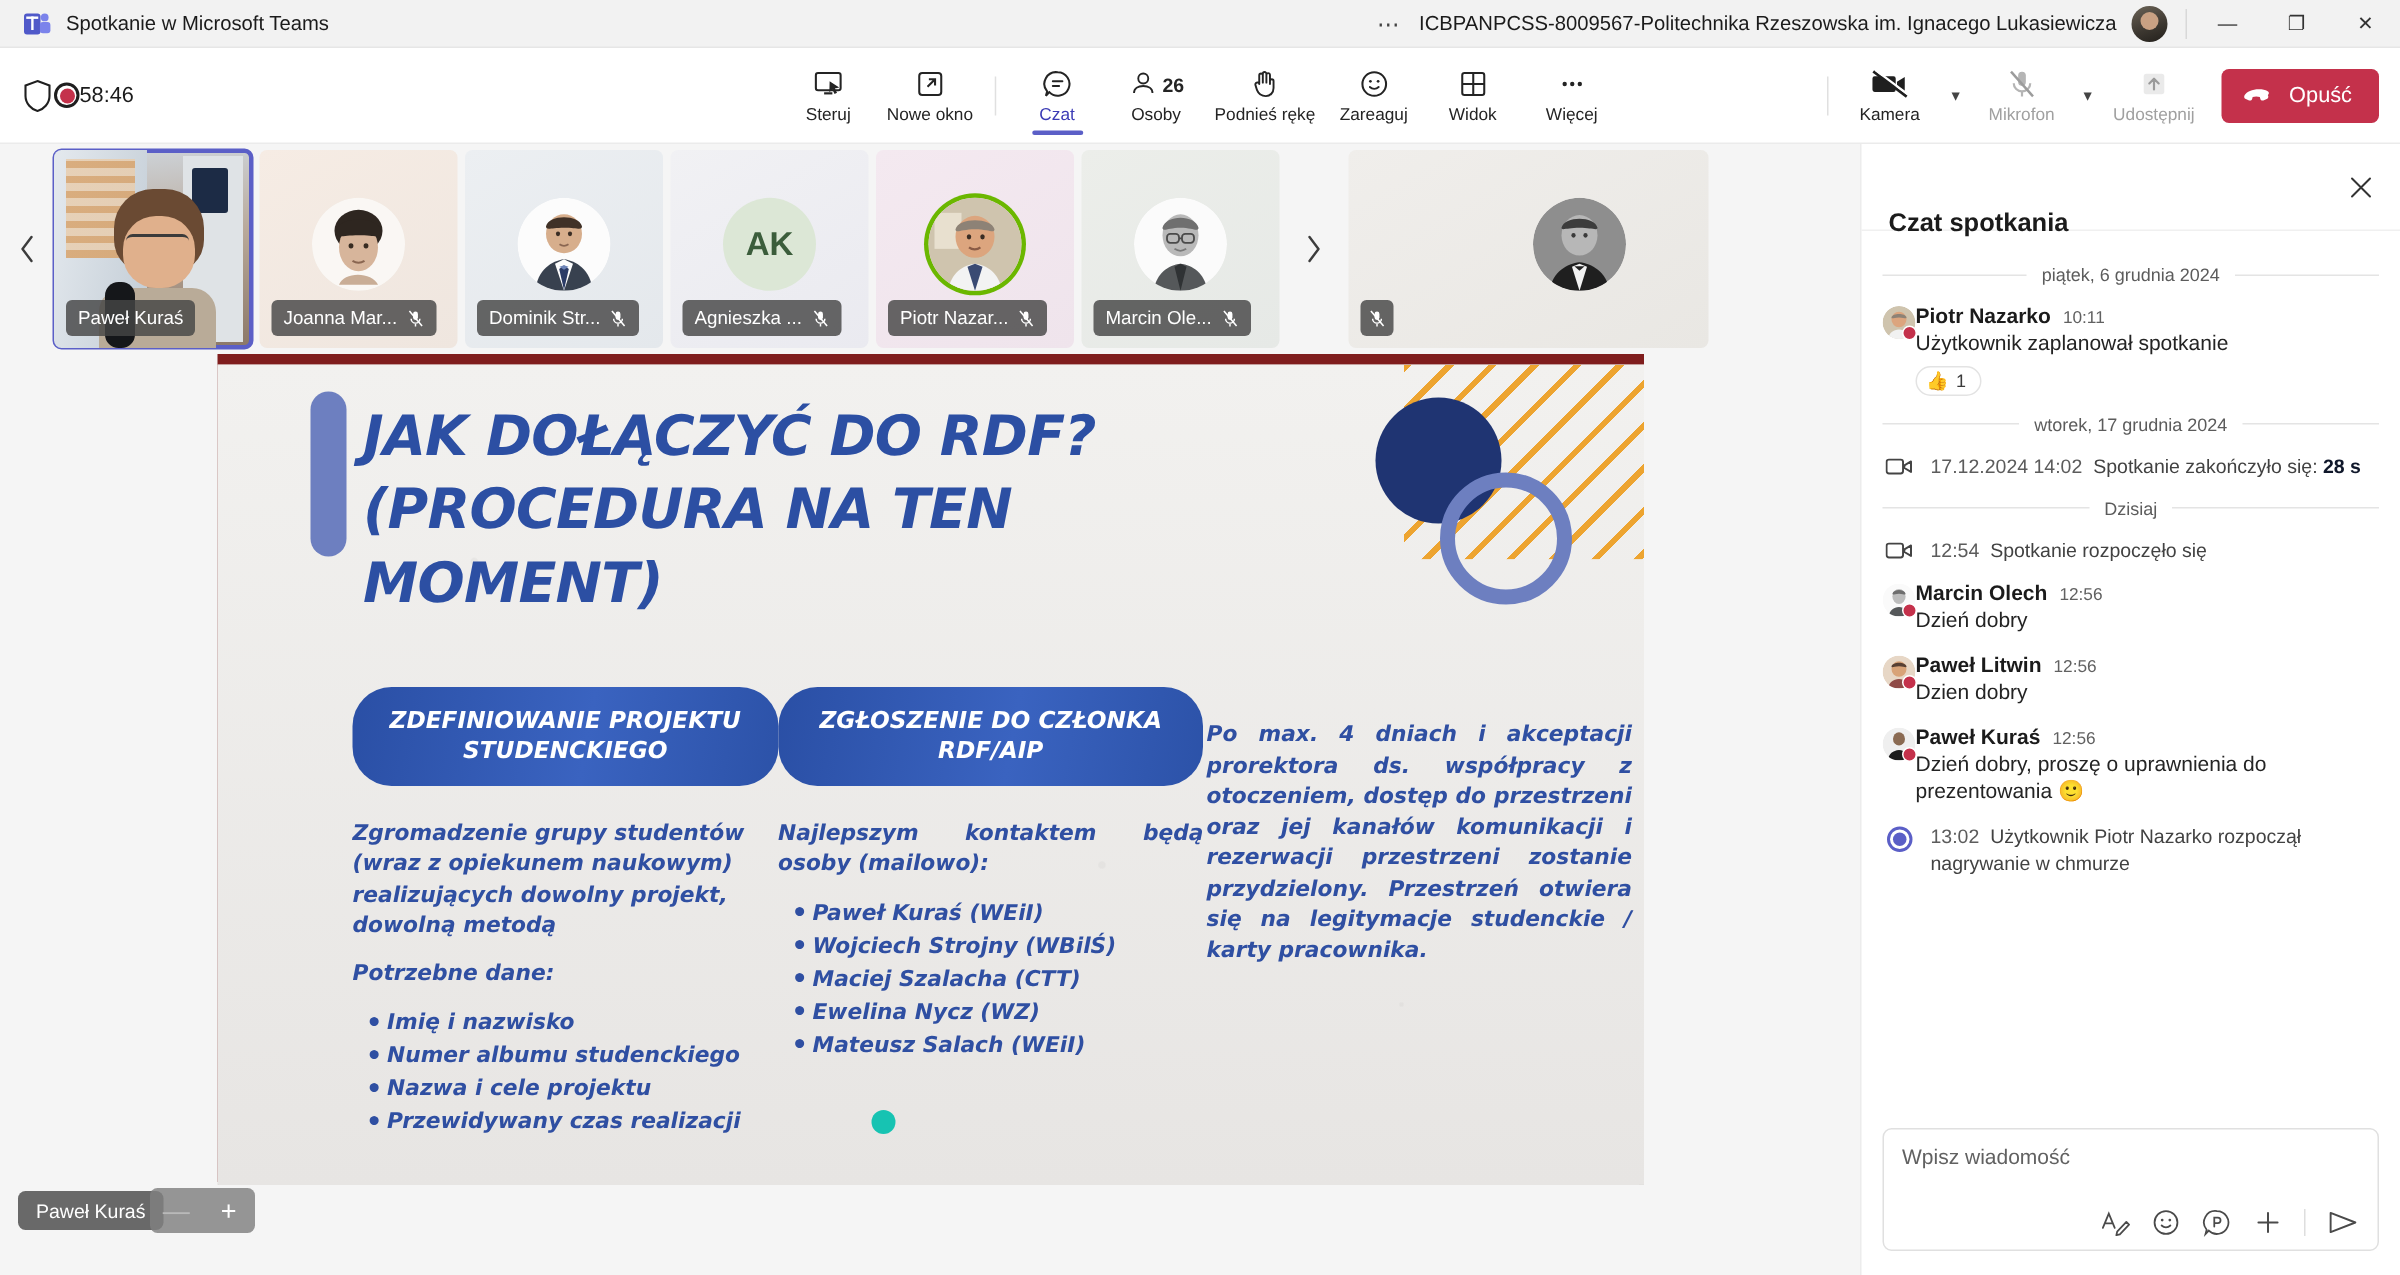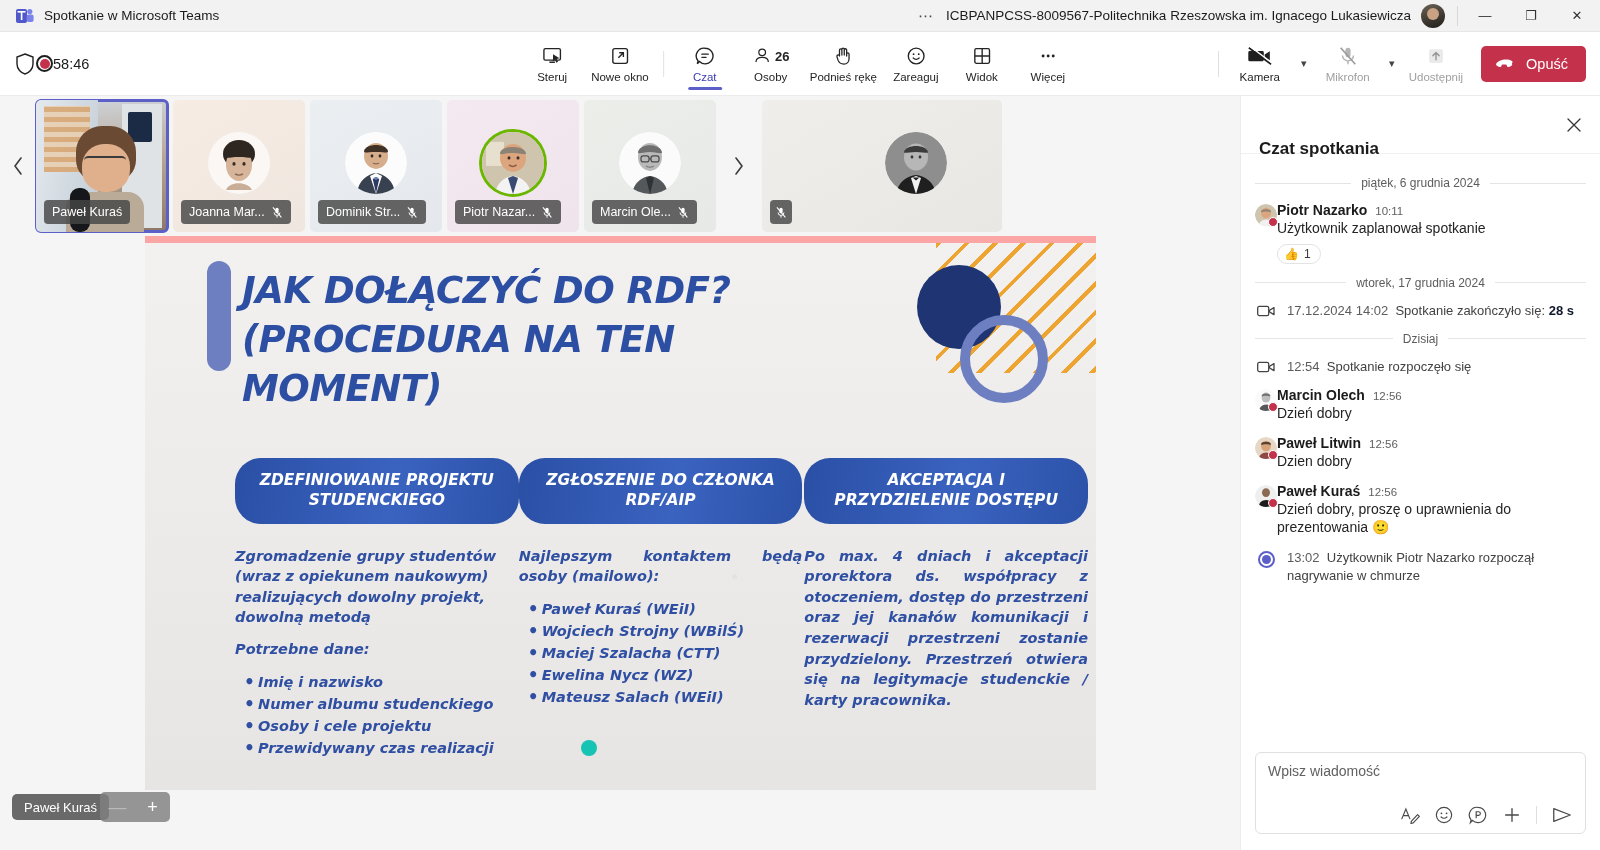--- a/index.html
+++ b/index.html
@@ -105,21 +105,21 @@
   }
   .avatar-circle.ring { box-shadow: 0 0 0 3px #6bb700; }
 
   
   .stage {
     position: absolute; left: 0; top: 236px; width: 1240px; height: 614px;
     background: #f5f5f5;
   }
   .screenshare {
     position: absolute; left: 145px; top: 0; width: 951px; height: 552px;
-    background: #fca5a5;
+    background: #7f1d1d;
   }
   .slide {
     position: absolute; left: 0; top: 7px; width: 951px; height: 547px;
     background: #eceae8; overflow: hidden;
   }
   .slide::before {
     content:""; position:absolute; inset:0;
     background:
       radial-gradient(circle at 18% 24%, rgba(0,0,0,.035) 0 2px, transparent 3px),
       radial-gradient(circle at 62% 61%, rgba(0,0,0,.03) 0 2px, transparent 3px),
@@ -492,20 +492,36 @@
             <svg width="12" height="13" viewBox="0 0 14 16">
                 <rect x="5" y="2" width="4" height="7" rx="2" fill="#fff"></rect>
                 <path d="M3.4 8a3.6 3.6 0 0 0 7.2 0" stroke="#fff" stroke-width="1.2" fill="none"></path>
                 <path d="M7 12v2.4" stroke="#fff" stroke-width="1.2"></path>
                 <path d="M2 1.6 L12.4 14" stroke="#fff" stroke-width="1.3"></path>
               </svg>
           </span>
         </div>
       </div>
 
+      <div class="tile" style="background:linear-gradient(150deg,#f1f1f4,#eaeaf0);">
+        <div class="avatar-circle" style="background:#dce7d6;">
+          <span>AK</span>
+        </div>
+        <div class="namebar">
+          <span class="nm">Agnieszka ...</span>
+          <span>
+            <svg width="12" height="13" viewBox="0 0 14 16">
+                <rect x="5" y="2" width="4" height="7" rx="2" fill="#fff"></rect>
+                <path d="M3.4 8a3.6 3.6 0 0 0 7.2 0" stroke="#fff" stroke-width="1.2" fill="none"></path>
+                <path d="M7 12v2.4" stroke="#fff" stroke-width="1.2"></path>
+                <path d="M2 1.6 L12.4 14" stroke="#fff" stroke-width="1.3"></path>
+              </svg>
+          </span>
+        </div>
+      </div>
 
       <div class="tile" style="background:linear-gradient(150deg,#f4e9f0,#efe4ec);">
         <div class="avatar-circle ring">
           <svg width="62" height="62" viewBox="0 0 62 62">
             <rect width="62" height="62" fill="#cfc4ae"></rect>
             <rect x="4" y="10" width="18" height="24" fill="#e8e0cf"></rect>
             <ellipse cx="31" cy="26" rx="13" ry="14" fill="#dca57e"></ellipse>
             <path d="M18 21c2-8 24-8 26 0 0 3-4 0-13 0s-13 3-13 0Z" fill="#8d8276"></path>
             <ellipse cx="27" cy="26" rx="1.5" ry="1.7" fill="#3a2d24"></ellipse>
             <ellipse cx="36" cy="26" rx="1.5" ry="1.7" fill="#3a2d24"></ellipse>
@@ -599,42 +615,41 @@
         <div class="cols">
 
           <div class="col">
             <div class="pill">Zdefiniowanie projektu studenckiego</div>
             <div class="col-body">
               <p>Zgromadzenie grupy studentów (wraz z opiekunem naukowym) realizujących dowolny projekt, dowolną metodą</p>
               <p>Potrzebne dane:</p>
               <ul>
                 <li>Imię i nazwisko</li>
                 <li>Numer albumu studenckiego</li>
-                <li>Osoby i cele projektu</li>
+                <li>Nazwa i cele projektu</li>
                 <li>Przewidywany czas realizacji</li>
               </ul>
             </div>
           </div>
 
           <div class="col">
             <div class="pill">Zgłoszenie do członka RDF/AIP</div>
             <div class="col-body just">
               <p>Najlepszym kontaktem będą osoby (mailowo):</p>
               <ul style="text-align:left;">
                 <li>Paweł Kuraś (WEiI)</li>
                 <li>Wojciech Strojny (WBilŚ)</li>
                 <li>Maciej Szalacha (CTT)</li>
                 <li>Ewelina Nycz (WZ)</li>
                 <li>Mateusz Salach (WEiI)</li>
               </ul>
             </div>
           </div>
 
           <div class="col">
-            <div class="pill">Akceptacja i przydzielenie dostępu</div>
             <div class="col-body just">
               <p>Po max. 4 dniach i akceptacji prorektora ds. współpracy z otoczeniem, dostęp do przestrzeni oraz jej kanałów komunikacji i rezerwacji przestrzeni zostanie przydzielony. Przestrzeń otwiera się na legitymacje studenckie / karty pracownika.</p>
             </div>
           </div>
 
         </div>
         <div class="teal-dot"></div>
       </div>
     </div>
 

